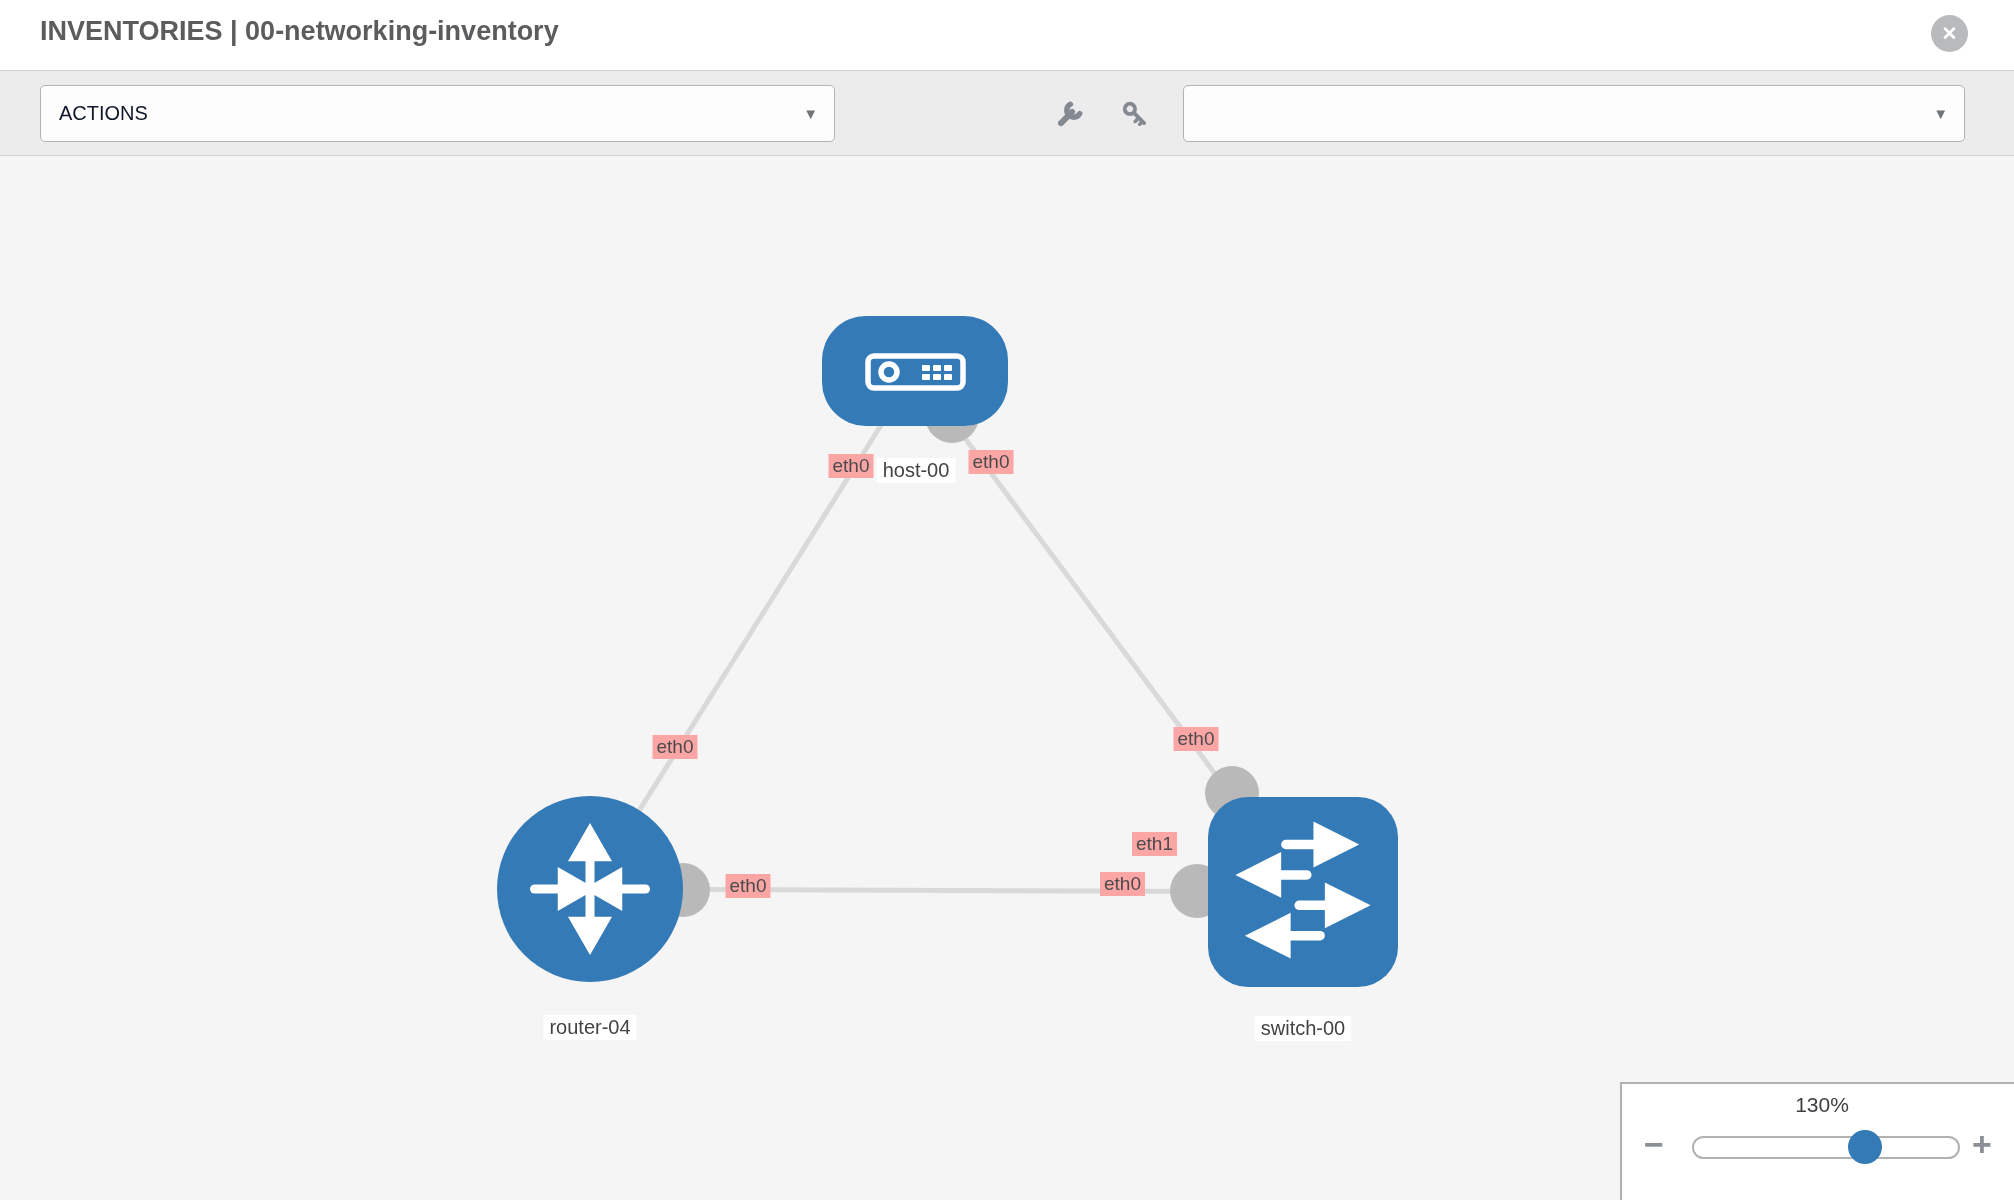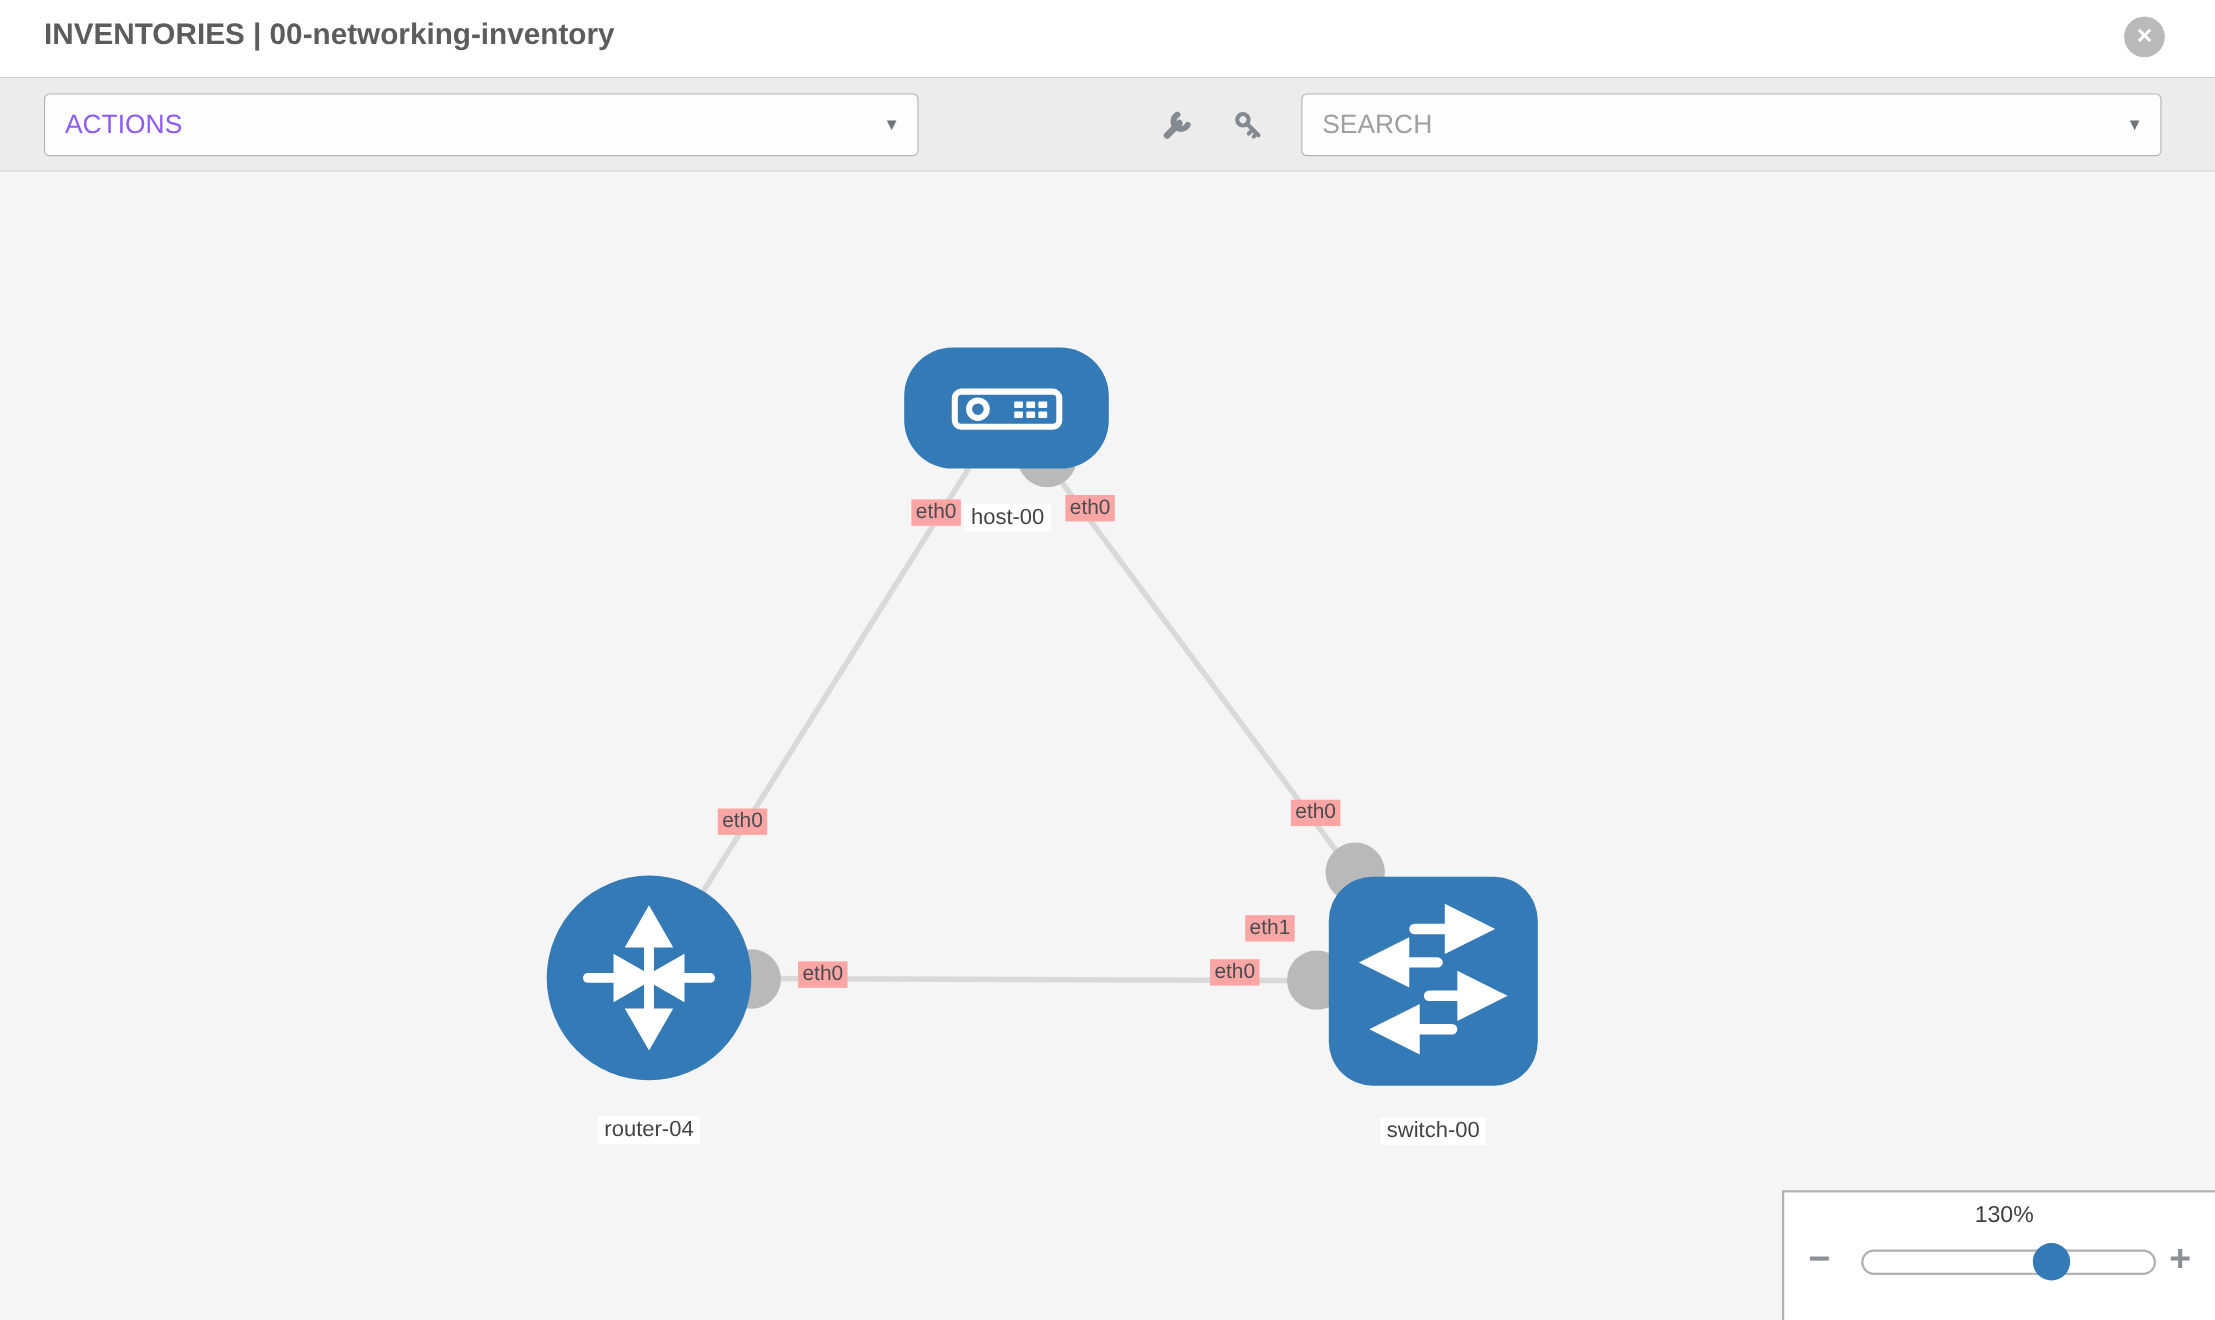--- a/index.html
+++ b/index.html
@@ -14,21 +14,21 @@
                background:#b9babc; color:#fff; text-align:center; line-height:37px; font-size:19px;
                font-weight:bold; cursor:pointer; }
 
   
   .toolbar { position:absolute; left:0; top:70px; width:2014px; height:86px; background:#ececec;
              border-top:1px solid #cfcfcf; border-bottom:1px solid #cfcfcf; }
   .combo { position:absolute; top:14px; height:57px; background:#fdfdfd; border:1px solid #b3b3b3;
            border-radius:5px; }
   .combo-actions { left:40px; width:795px; }
   .combo-search  { left:1183px; width:782px; }
-  .combo-text { display:block; line-height:55px; padding-left:18px; font-size:24px; color:#8b5cf6; }
+  .combo-text { display:block; line-height:55px; padding-left:18px; font-size:20px; color:#0f172a; }
   .combo-caret { position:absolute; right:16px; top:0; line-height:55px; font-size:15px; color:#70757a; }
   .combo-input { width:92%; height:55px; border:none; outline:none; background:transparent;
                  padding-left:18px; font-size:24px; color:#55585a; font-family:"Liberation Sans",sans-serif; }
   .combo-input::placeholder { color:#9ea1a4; opacity:1; }
   .tool-btn { position:absolute; top:90px; width:48px; height:48px; display:flex;
               align-items:center; justify-content:center; cursor:pointer; }
   .tool-btn svg { display:block; }
   .btn-wrench { left:1046px; }
   .btn-key    { left:1111px; }
 
@@ -80,21 +80,20 @@
     <span>✕</span>
   </div>
 </div>
 
 <div class="toolbar">
   <div class="combo combo-actions">
     <span class="combo-text">ACTIONS</span>
     <span class="combo-caret">▼</span>
   </div>
   <div class="combo combo-search">
-    <input class="combo-input" placeholder="SEARCH" style="">
     <span class="combo-caret">▼</span>
   </div>
 </div>
 
 <div class="tool-btn btn-wrench">
   <svg width="36" height="36" viewBox="0 0 24 24">
     <g transform="rotate(-45 12 12)" stroke="#848a91" fill="none" stroke-linecap="round">
       <path d="M3.5 12 H14" stroke-width="4"></path>
       <path d="M16.8 7.6 A4.6 4.6 0 1 0 16.8 16.4" stroke-width="3.6"></path>
     </g>

